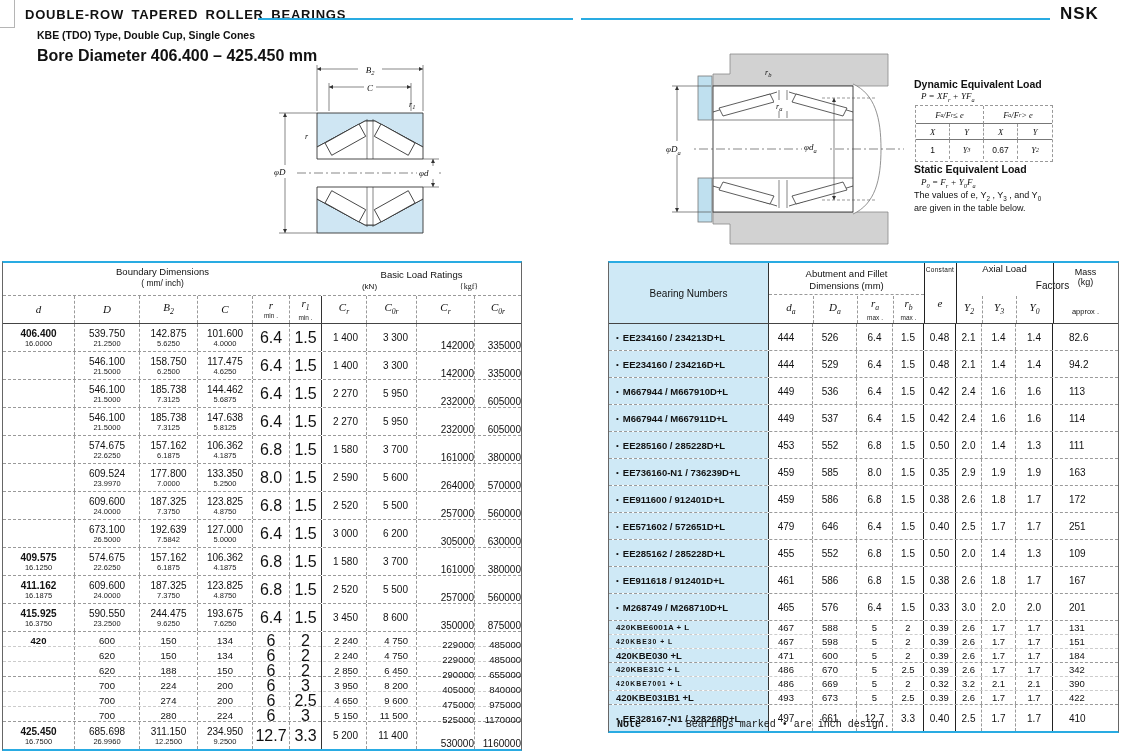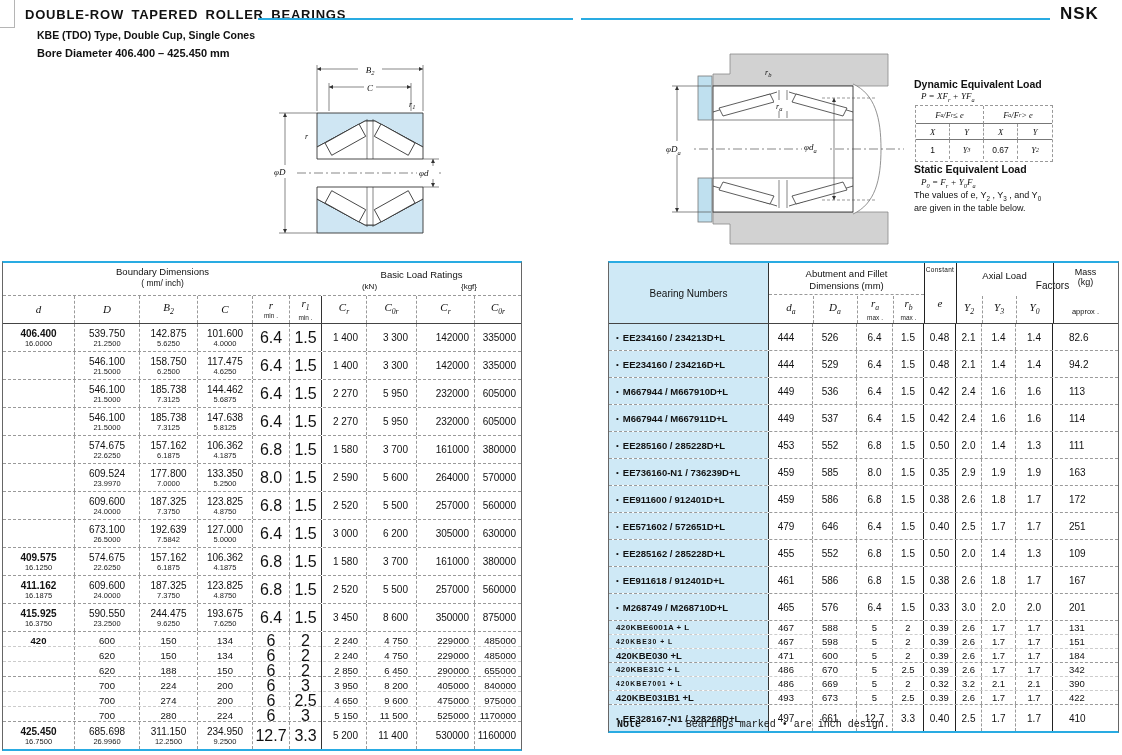--- a/index.html
+++ b/index.html
@@ -2,21 +2,21 @@
 <html><head>
 <meta charset="utf-8">
 <style>
   html,body{margin:0;padding:0;background:#fff;}
   #page{position:relative;width:1122px;height:755px;background:#fff;overflow:hidden;
         font-family:"Liberation Sans",sans-serif;color:#111;}
   
   #corner{position:absolute;left:0;top:0;width:14px;height:27px;border-right:1px solid #b5b5b5;border-bottom:1px solid #b5b5b5;}
   #title{position:absolute;left:25px;top:7px;font-size:13px;font-weight:bold;letter-spacing:.8px;word-spacing:3px;}
   #sub1{position:absolute;left:37px;top:29px;font-size:10.5px;font-weight:bold;}
-  #sub2{position:absolute;left:37px;top:47px;font-size:11px;font-weight:bold;}
+  #sub2{position:absolute;left:37px;top:47px;font-size:16px;font-weight:bold;}
   .cyanrule{position:absolute;top:18px;height:2px;background:#29abe2;}
   #brand{position:absolute;left:1060px;top:4px;font-size:17px;font-weight:800;letter-spacing:1px;}
   
   #dynpanel{position:absolute;left:914px;top:78px;width:205px;height:140px;font-size:9px;}
   .dtitle{position:absolute;left:0;font-size:10.5px;font-weight:bold;}
   .dform{position:absolute;left:7px;font-size:9px;}
   .sym2{font-family:"Liberation Serif",serif;font-style:italic;}
   #dtab{position:absolute;left:1px;top:27px;width:136px;height:55px;border:1px dashed #999;}
   .drow{display:grid;}
   .dr1{grid-template-columns:68px 68px;height:18px;}
@@ -29,55 +29,55 @@
   sub{font-size:70%;}
   
   #ltab{position:absolute;left:2px;top:261px;width:518px;border-top:2px solid #29abe2;border-bottom:2px solid #29abe2;border-left:1px solid #666;border-right:1px solid #666;}
   #rtab{position:absolute;left:608px;top:261px;width:509px;border-top:2px solid #29abe2;border-bottom:2px solid #29abe2;border-left:1px solid #666;border-right:1px solid #666;}
   #lhead,#rhead{position:relative;height:60px;border-bottom:1px solid #444;}
   .hl{position:absolute;text-align:center;font-size:9.5px;}
   .g1{left:0;top:3px;width:319px;}
   .g1b{left:0;top:15px;width:319px;font-size:8.5px;}
   .g2{left:319px;top:6px;width:199px;}
   .ukn{left:319px;top:19px;width:95px;font-size:8px;}
-  .ukgf{left:414px;top:19px;width:104px;font-size:8px;}
+  .ukgf{left:414px;top:19px;width:104px;font-size:8px;font-family:Liberation Serif, serif;}
   .hdash{position:absolute;left:0;top:32px;width:100%;border-top:1px dashed #9a9a9a;}
   #lsyms{position:absolute;left:0;top:33px;width:100%;height:27px;display:grid;grid-template-columns:72px 65px 58px 55px 37px 32px 45px 50px 58px 46px;}
   .hc{display:flex;flex-direction:column;align-items:center;justify-content:center;}
   .sym{font-family:"Liberation Serif",serif;font-style:italic;font-size:11px;line-height:11px;}
   .minlab,.maxlab{font-size:6.5px;margin-top:1px;color:#222;}
   .c0,.c1,.c2,.c3,.c4{border-right:1px dashed #9a9a9a;}
   .c5{border-right:1px solid #333;}
   .c6,.c7,.c8{border-right:1px dashed #9a9a9a;}
   
   .lrow{display:grid;grid-template-columns:72px 65px 58px 55px 37px 32px 45px 50px 58px 46px;}
   .lrow.h-t{height:27px;}
   .lrow.h-s,.lrow.h-S{height:14px;}
   .lrow + .lrow{border-top:1px dashed #9a9a9a;}
   .lrow.h-s{border-top:1px dashed #cccccc;}
   .lc{display:flex;flex-direction:column;justify-content:center;align-items:center;box-sizing:border-box;}
   .lc.num{align-items:flex-end;}
   .lc.num.kn{padding-right:8px;}
-  .lc.num.kg{padding-right:5px;}
+  .lc.num.kg{justify-content:flex-end;}
   .mm{font-size:10px;line-height:11px;}
   .in{font-size:7.5px;line-height:9px;color:#222;}
   .dcol .mm{font-weight:bold;}
   .single{font-size:9.5px;line-height:10px;}
   
   .bluebg{background:#cfe9f6;}
   #rhead .bn{position:absolute;left:0;top:0;width:160px;height:60px;display:flex;align-items:center;justify-content:center;font-size:10px;border-right:1px solid #333;box-sizing:border-box;}
   .ab1{left:160px;top:5px;width:155px;font-size:9.5px;}
   .ab2{left:160px;top:17px;width:155px;font-size:9.5px;}
   .abdash{position:absolute;left:160px;top:31px;width:155px;border-top:1px dashed #9a9a9a;}
   .rsym{position:absolute;top:33px;height:27px;display:flex;flex-direction:column;align-items:center;justify-content:center;}
   .vline{position:absolute;top:0;height:60px;border-left:1px solid #222;}
   .vdash{position:absolute;top:33px;height:27px;border-left:1px dashed #9a9a9a;}
   .constlab{position:absolute;left:315px;top:3px;width:32px;text-align:center;font-size:6.5px;letter-spacing:.3px;}
   .esym{position:absolute;left:315px;top:24px;width:32px;height:32px;display:flex;align-items:center;justify-content:center;}
-  .ax1{left:347px;top:7px;width:97px;font-size:9.5px;}
+  .ax1{left:347px;top:0;width:97px;font-size:9.5px;}
   .ax2{left:347px;top:17px;width:97px;font-size:10px;margin-left:48px;}
   .mass1{left:444px;top:4px;width:65px;font-size:9px;}
   .mass2{left:444px;top:14px;width:65px;font-size:9px;}
   .approx{left:444px;top:44px;width:65px;font-size:7.5px;}
   .rrow{display:grid;grid-template-columns:160px 44px 44px 36px 31px 32px 26px 34px 37px 65px;}
   .rrow.h-t{height:26px;}
   .rrow.h-s,.rrow.h-S{height:13px;}
   .rrow + .rrow{border-top:1px dashed #9a9a9a;}
   .rrow.h-s{border-top:1px dashed #cccccc;}
   .rc{display:flex;align-items:center;justify-content:center;font-size:10px;box-sizing:border-box;}

